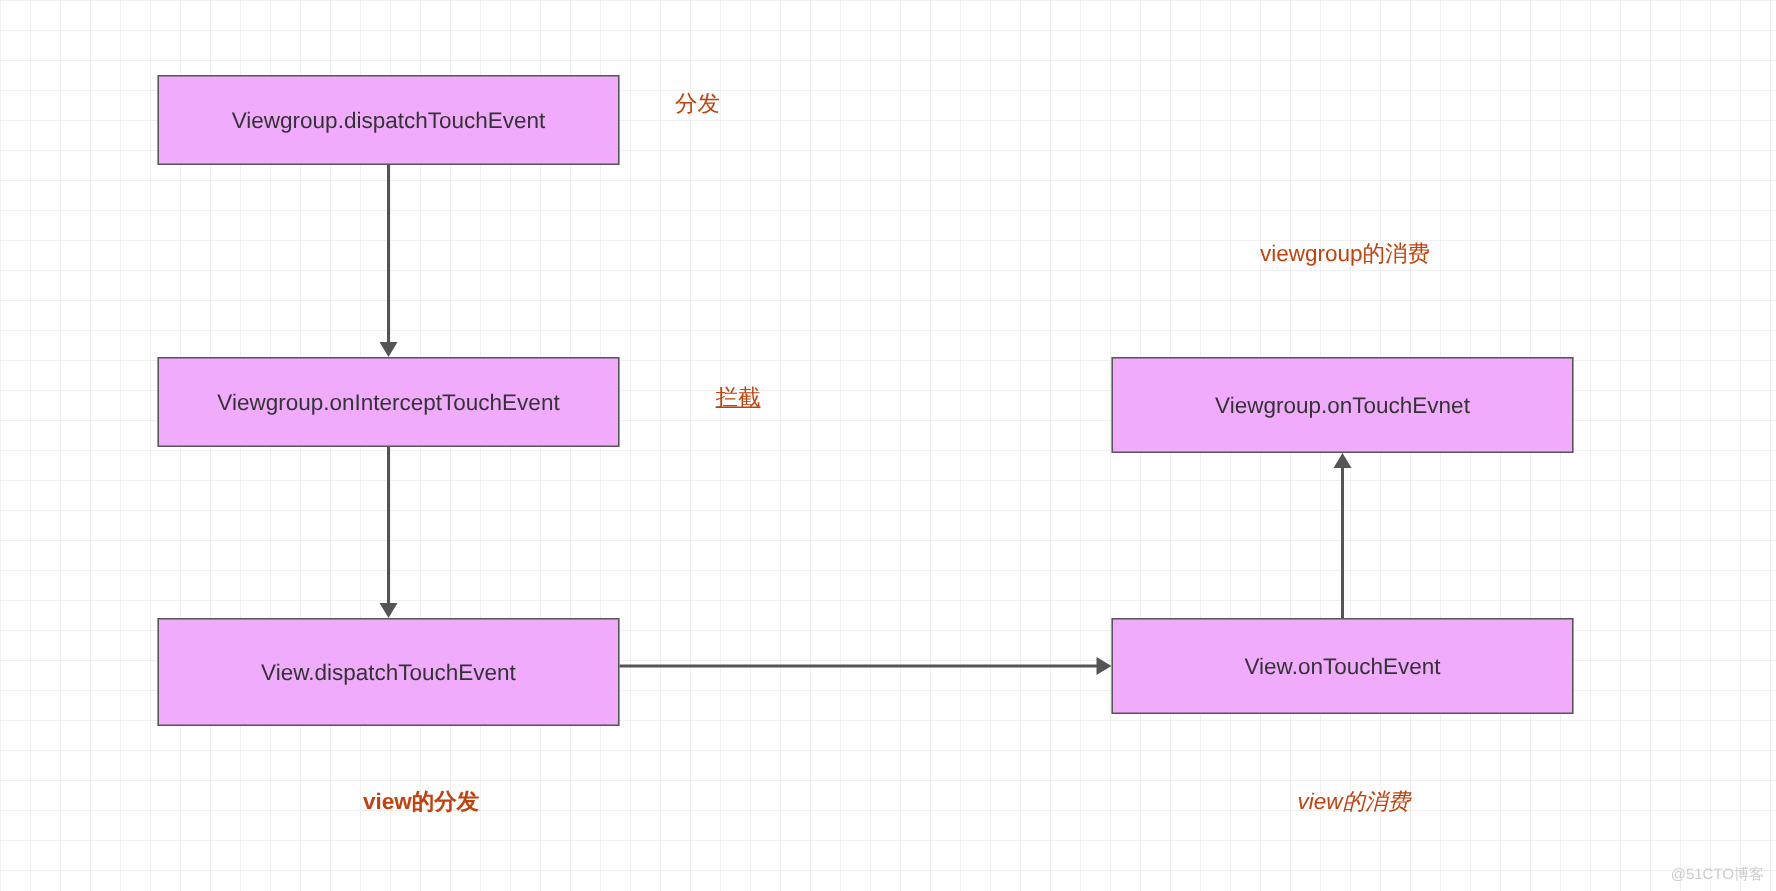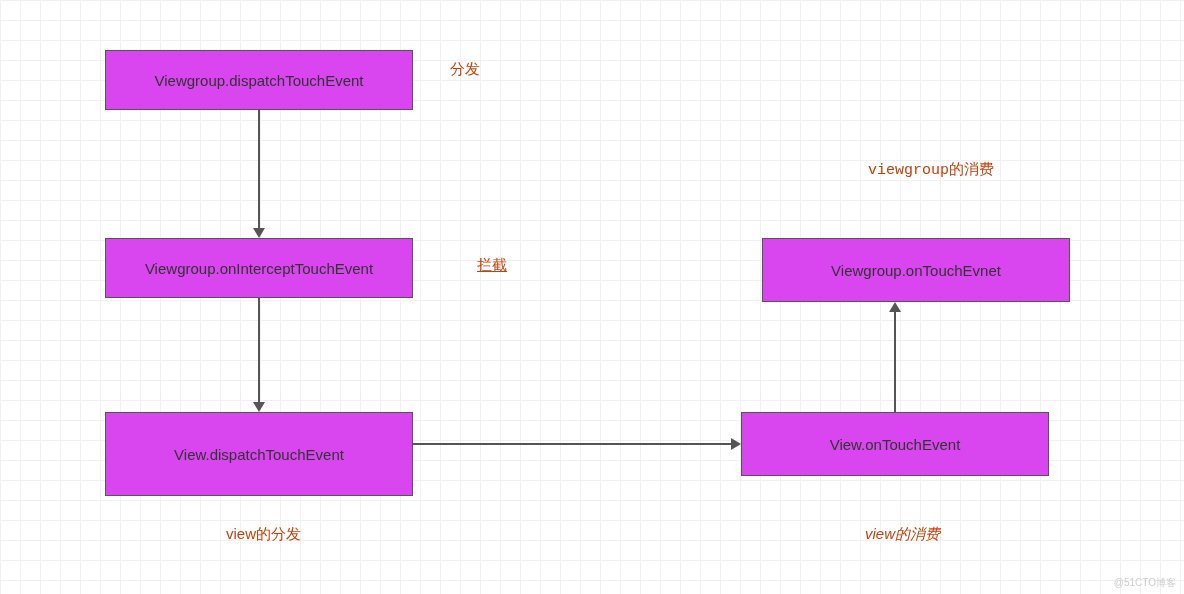--- a/index.html
+++ b/index.html
@@ -16,21 +16,21 @@
         linear-gradient(to right, #f0f0f0 1px, transparent 1px),
         linear-gradient(to bottom, #f0f0f0 1px, transparent 1px);
       background-size: 20px 20px;
       font-family: Arial, "Microsoft YaHei", sans-serif;
       font-size: 15px;
       color: #333;
     }
     .box {
       position: absolute;
       border: 1.5px solid #555;
-      background-color: #d946ef;
+      background-color: #f0abfc;
       display: flex;
       align-items: center;
       justify-content: center;
       text-align: center;
     }
     .label {
       position: absolute;
       color: #c2410c;
     }
     .arrow-line {
@@ -81,34 +81,34 @@
 <div class="arrow-head-down" style="left:253px; top:228px;"></div>
 
 <div class="box" style="left:105px; top:238px; width:308px; height:60px;">
   <span>Viewgroup.onInterceptTouchEvent</span>
 </div>
 <div class="label" style="left:477px; top:256px;text-decoration:underline;">拦截</div>
 
 <div class="arrow-line" style="left:258px; top:298px; width:2px; height:106px;"></div>
 <div class="arrow-head-down" style="left:253px; top:402px;"></div>
 
-<div class="box" style="left:105px; top:412px; width:308px; height:84px;">
+<div class="box" style="left:105px; top:412px; width:308px; height:72px;">
   <span>View.dispatchTouchEvent</span>
 </div>
-<div class="label" style="left:226px; top:525px;">view的分发</div>
+<div class="label" style="left:242px; top:525px;font-weight:bold;">view的分发</div>
 
 <div class="arrow-line" style="left:413px; top:443px; height:2px; width:320px;"></div>
 <div class="arrow-head-right" style="left:731px; top:438px;"></div>
 
 <div class="box" style="left:741px; top:412px; width:308px; height:64px;justify-content:center;">
   <span>View.onTouchEvent</span>
 </div>
 <div class="label" style="left:865px; top:525px;font-style:italic;">view的消费</div>
 
 <div class="arrow-line" style="left:894px; top:310px; width:2px; height:102px;"></div>
 <div class="arrow-head-up" style="left:889px; top:302px;"></div>
 
-<div class="box" style="left:741px; top:238px; width:308px; height:64px;margin-left:21px;">
+<div class="box" style="left:741px; top:238px; width:308px; height:64px;">
   <span>Viewgroup.onTouchEvnet</span>
 </div>
-<div class="label" style="left:868px; top:160px;font-family:Liberation Mono, monospace;">viewgroup的消费</div>
+<div class="label" style="left:840px; top:160px;">viewgroup的消费</div>
 
 <div class="watermark">@51CTO博客</div>
 
 </body></html>

